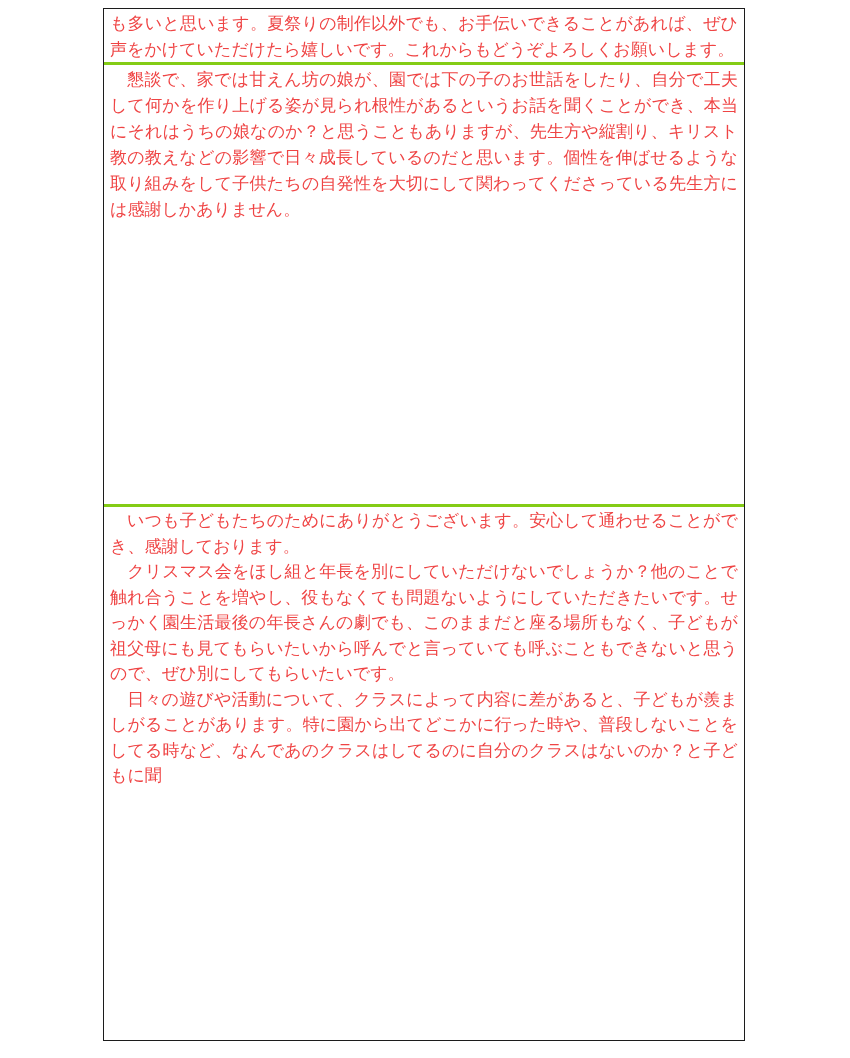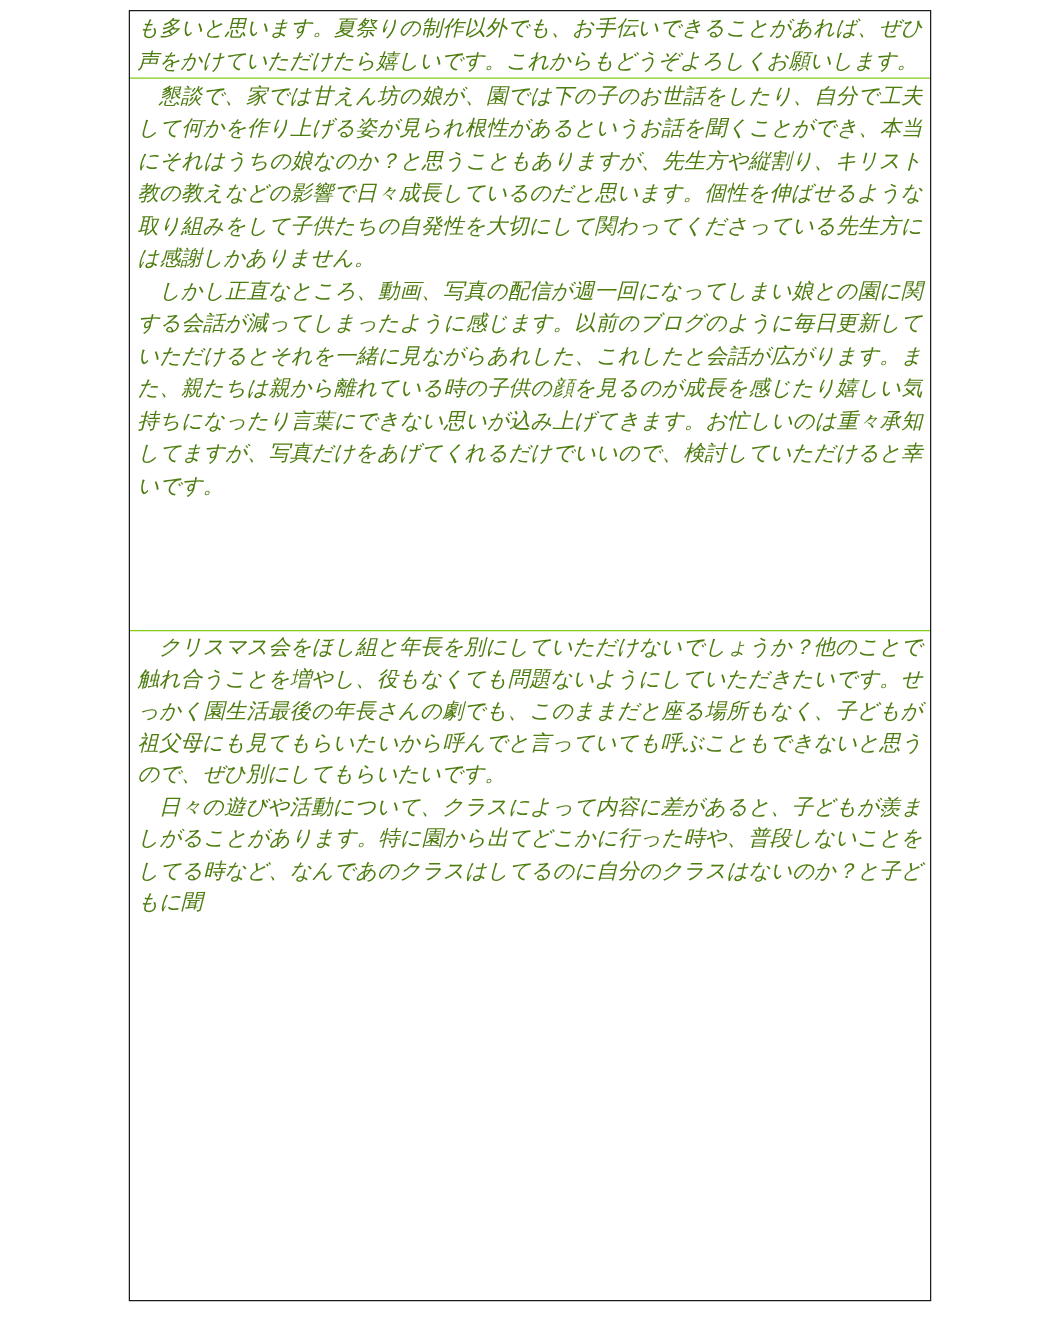--- a/index.html
+++ b/index.html
@@ -20,47 +20,46 @@
     top: 8px;
     width: 642px;
     box-sizing: border-box;
     border: 1px solid #1c1c1c;
     background: #ffffff;
   }
   .cell {
     box-sizing: border-box;
     padding: 1px 6px 0 6px;
     overflow: hidden;
-    color: #4d7c0f;
+    color: #ef4444;
     font-size: 17px;
     text-align: justify;
     text-justify: inter-ideograph;
-    font-style: italic;
   }
   .cell + .cell {
-    border-top: 1px solid #84cc16;
+    border-top: 3px solid #84cc16;
   }
   .row-0 { height: 53px;  line-height: 26px;   }
   .row-1 { height: 442px; line-height: 26px;   }
   .row-2 { height: 536px; line-height: 25.5px; }
   .cell p {
     margin: 0;
     padding: 0;
     word-break: break-all;
   }
 </style>
 </head>
 <body>
 
 <div class="doc-table" id="doc-table">
 
 <div class="cell row-0">
       <p>も多いと思います。夏祭りの制作以外でも、お手伝いできることがあれば、ぜひ声をかけていただけたら嬉しいです。これからもどうぞよろしくお願いします。</p>
     </div>
     <div class="cell row-1">
       <p>　懇談で、家では甘えん坊の娘が、園では下の子のお世話をしたり、自分で工夫して何かを作り上げる姿が見られ根性があるというお話を聞くことができ、本当にそれはうちの娘なのか？と思うこともありますが、先生方や縦割り、キリスト教の教えなどの影響で日々成長しているのだと思います。個性を伸ばせるような取り組みをして子供たちの自発性を大切にして関わってくださっている先生方には感謝しかありません。</p>
-      <p>　しかし正直なところ、動画、写真の配信が週一回になってしまい娘との園に関する会話が減ってしまったように感じます。以前のブログのように毎日更新していただけるとそれを一緒に見ながらあれした、これしたと会話が広がります。また、親たちは親から離れている時の子供の顔を見るのが成長を感じたり嬉しい気持ちになったり言葉にできない思いが込み上げてきます。お忙しいのは重々承知してますが、写真だけをあげてくれるだけでいいので、検討していただけると幸いです。</p>
     </div>
     <div class="cell row-2">
+      <p>　いつも子どもたちのためにありがとうございます。安心して通わせることができ、感謝しております。</p>
       <p>　クリスマス会をほし組と年長を別にしていただけないでしょうか？他のことで触れ合うことを増やし、役もなくても問題ないようにしていただきたいです。せっかく園生活最後の年長さんの劇でも、このままだと座る場所もなく、子どもが祖父母にも見てもらいたいから呼んでと言っていても呼ぶこともできないと思うので、ぜひ別にしてもらいたいです。</p>
       <p>　日々の遊びや活動について、クラスによって内容に差があると、子どもが羨ましがることがあります。特に園から出てどこかに行った時や、普段しないことをしてる時など、なんであのクラスはしてるのに自分のクラスはないのか？と子どもに聞</p>
     </div>
   </div>
 
 </body></html>

